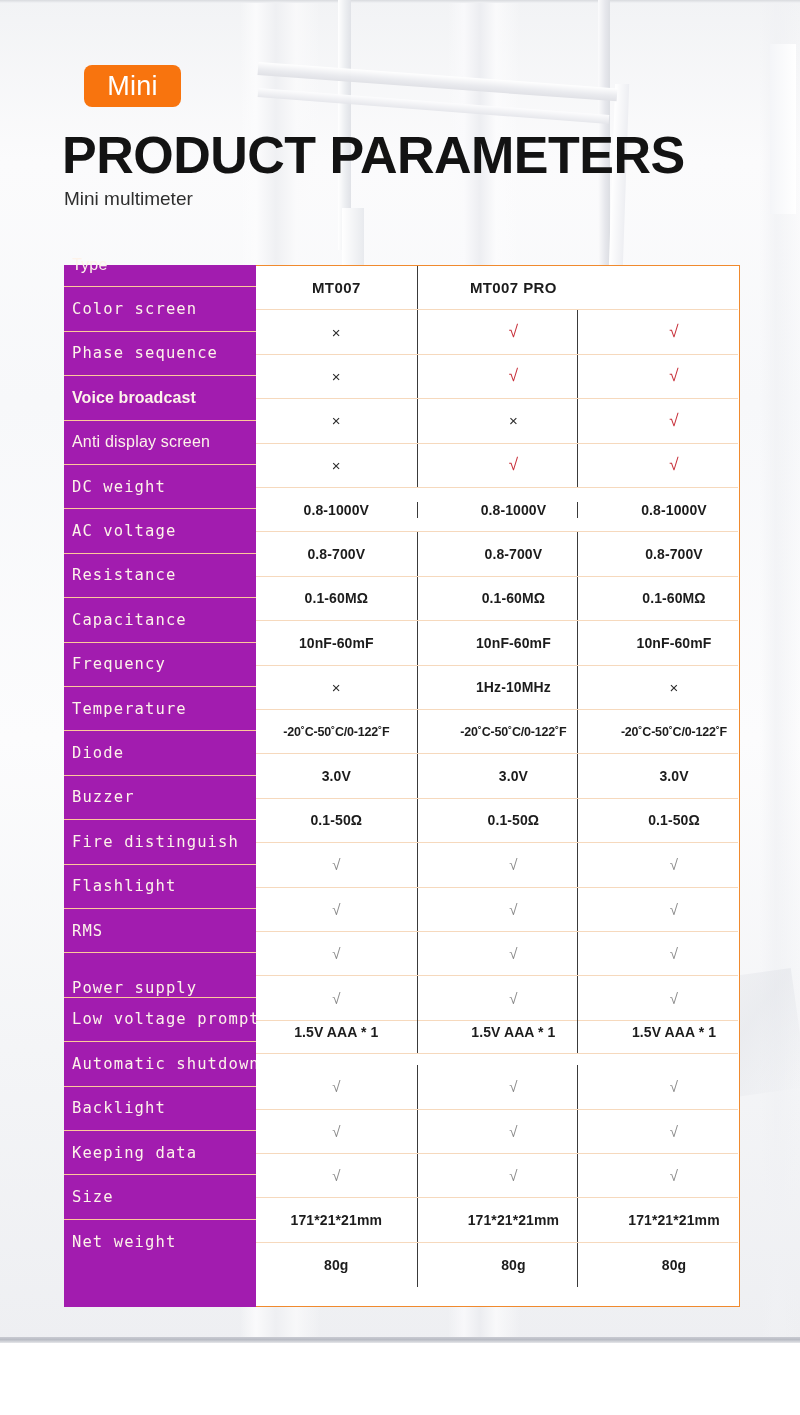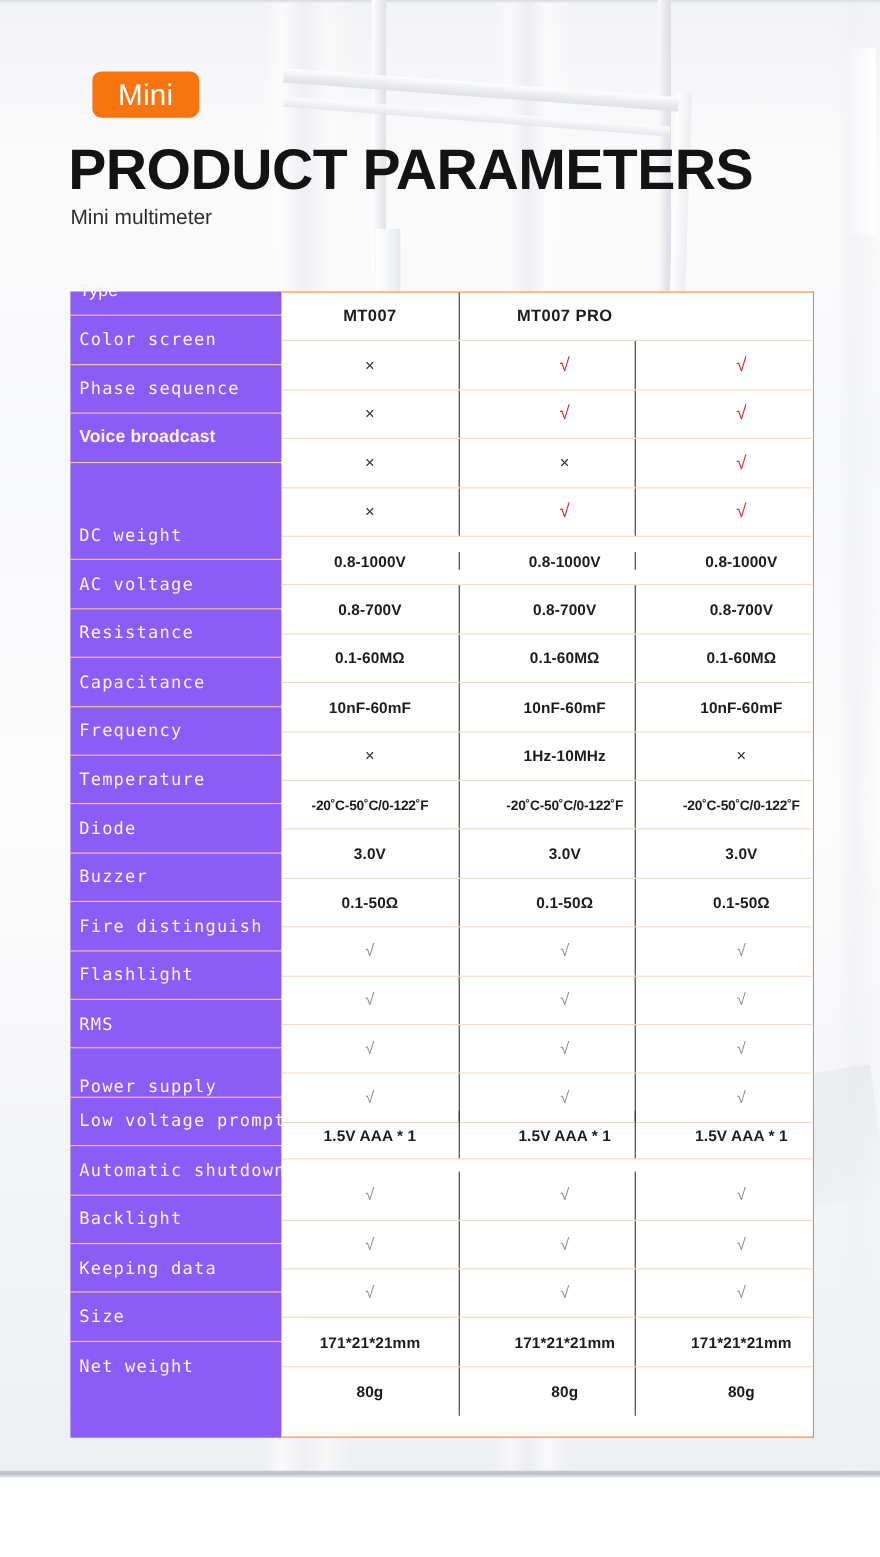--- a/index.html
+++ b/index.html
@@ -158,21 +158,21 @@
     left: 64px; top: 265px;
     width: 676px;
     height: 1042px;
   }
   
   .label-col {
     position: absolute;
     left: 0; top: 0;
     width: 192px;
     height: 1042px;
-    background: #8b5cf6;
+    background: #a21caf;
   }
   .label-cell {
     position: absolute;
     left: 0;
     width: 192px;
     height: 44.4px;
     box-sizing: border-box;
     border-bottom: 1.5px solid #fdc89a;
     display: flex;
     align-items: center;
@@ -281,20 +281,23 @@
         </div>
         <div class="label-cell" style="top: 22.4px;">
           <span class="label-text">Color screen</span>
         </div>
         <div class="label-cell" style="top: 66.8px;">
           <span class="label-text">Phase sequence</span>
         </div>
         <div class="label-cell" style="top: 111.2px;">
           <span class="label-text bold">Voice broadcast</span>
         </div>
+        <div class="label-cell" style="top: 155.6px;">
+          <span class="label-text plain">Anti display screen</span>
+        </div>
         <div class="label-cell" style="top: 200px;">
           <span class="label-text">DC weight</span>
         </div>
         <div class="label-cell" style="top: 244.4px;">
           <span class="label-text">AC voltage</span>
         </div>
         <div class="label-cell" style="top: 288.8px;">
           <span class="label-text">Resistance</span>
         </div>
         <div class="label-cell" style="top: 333.2px;">

